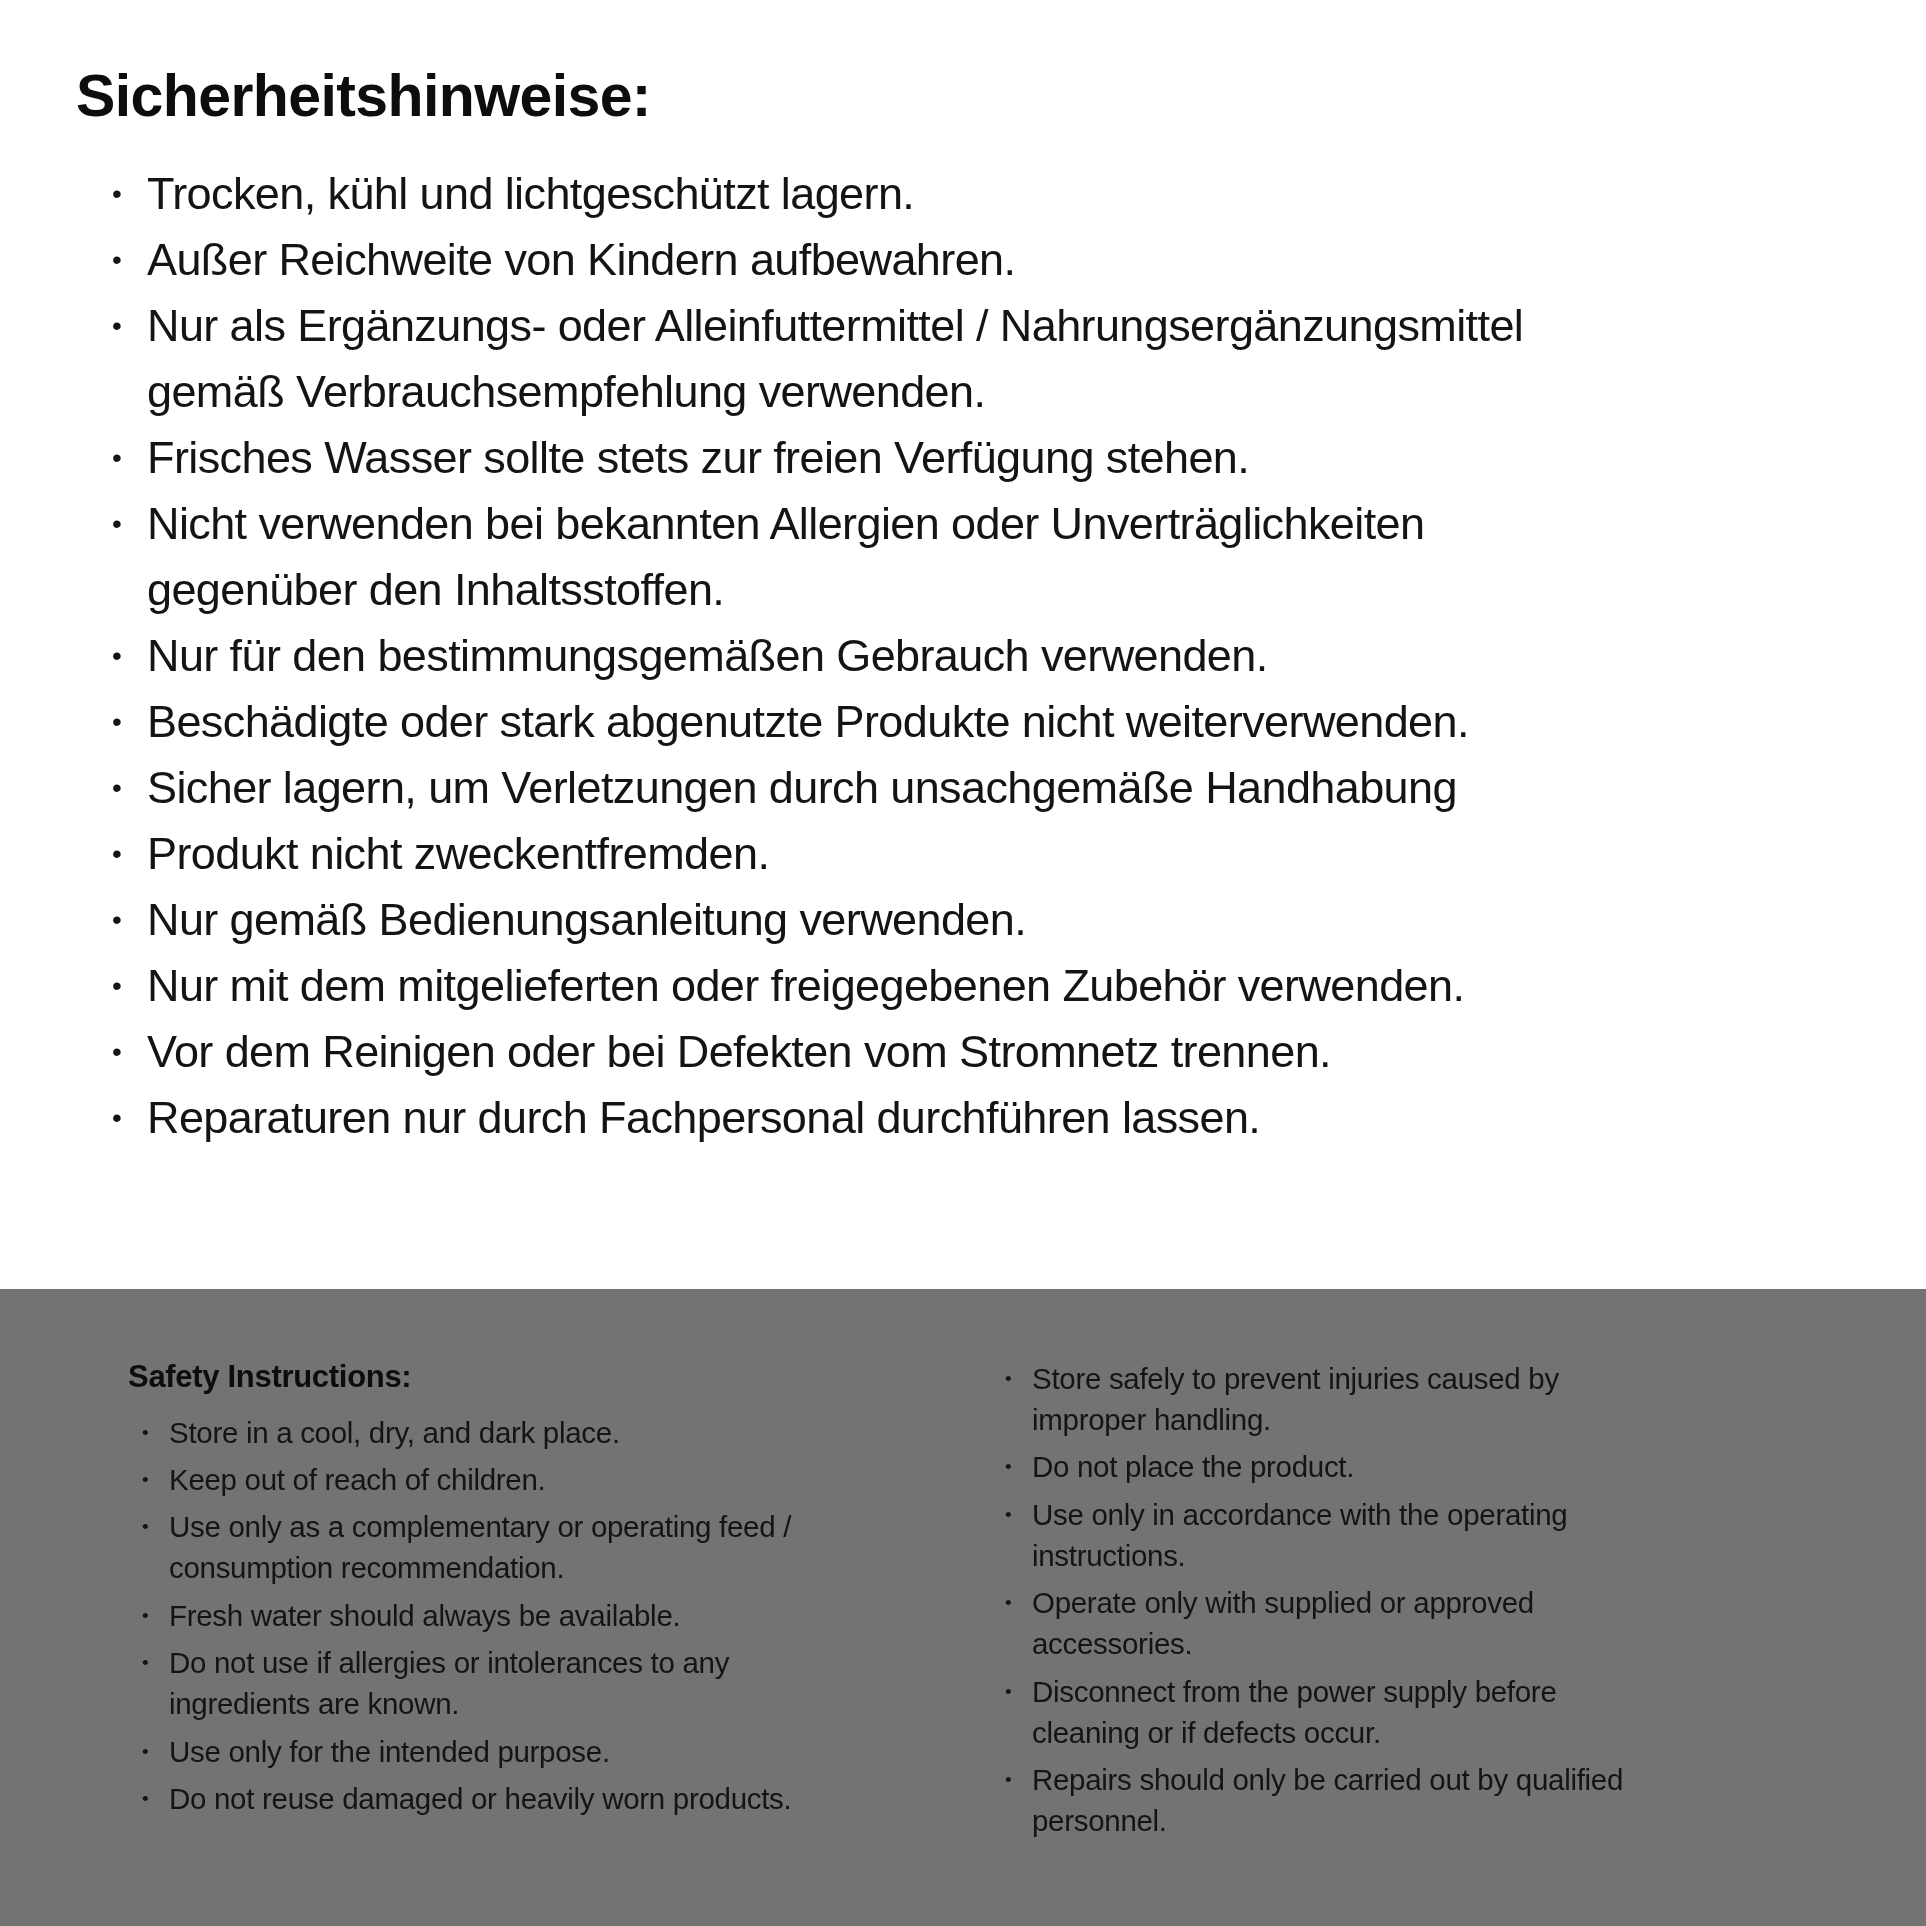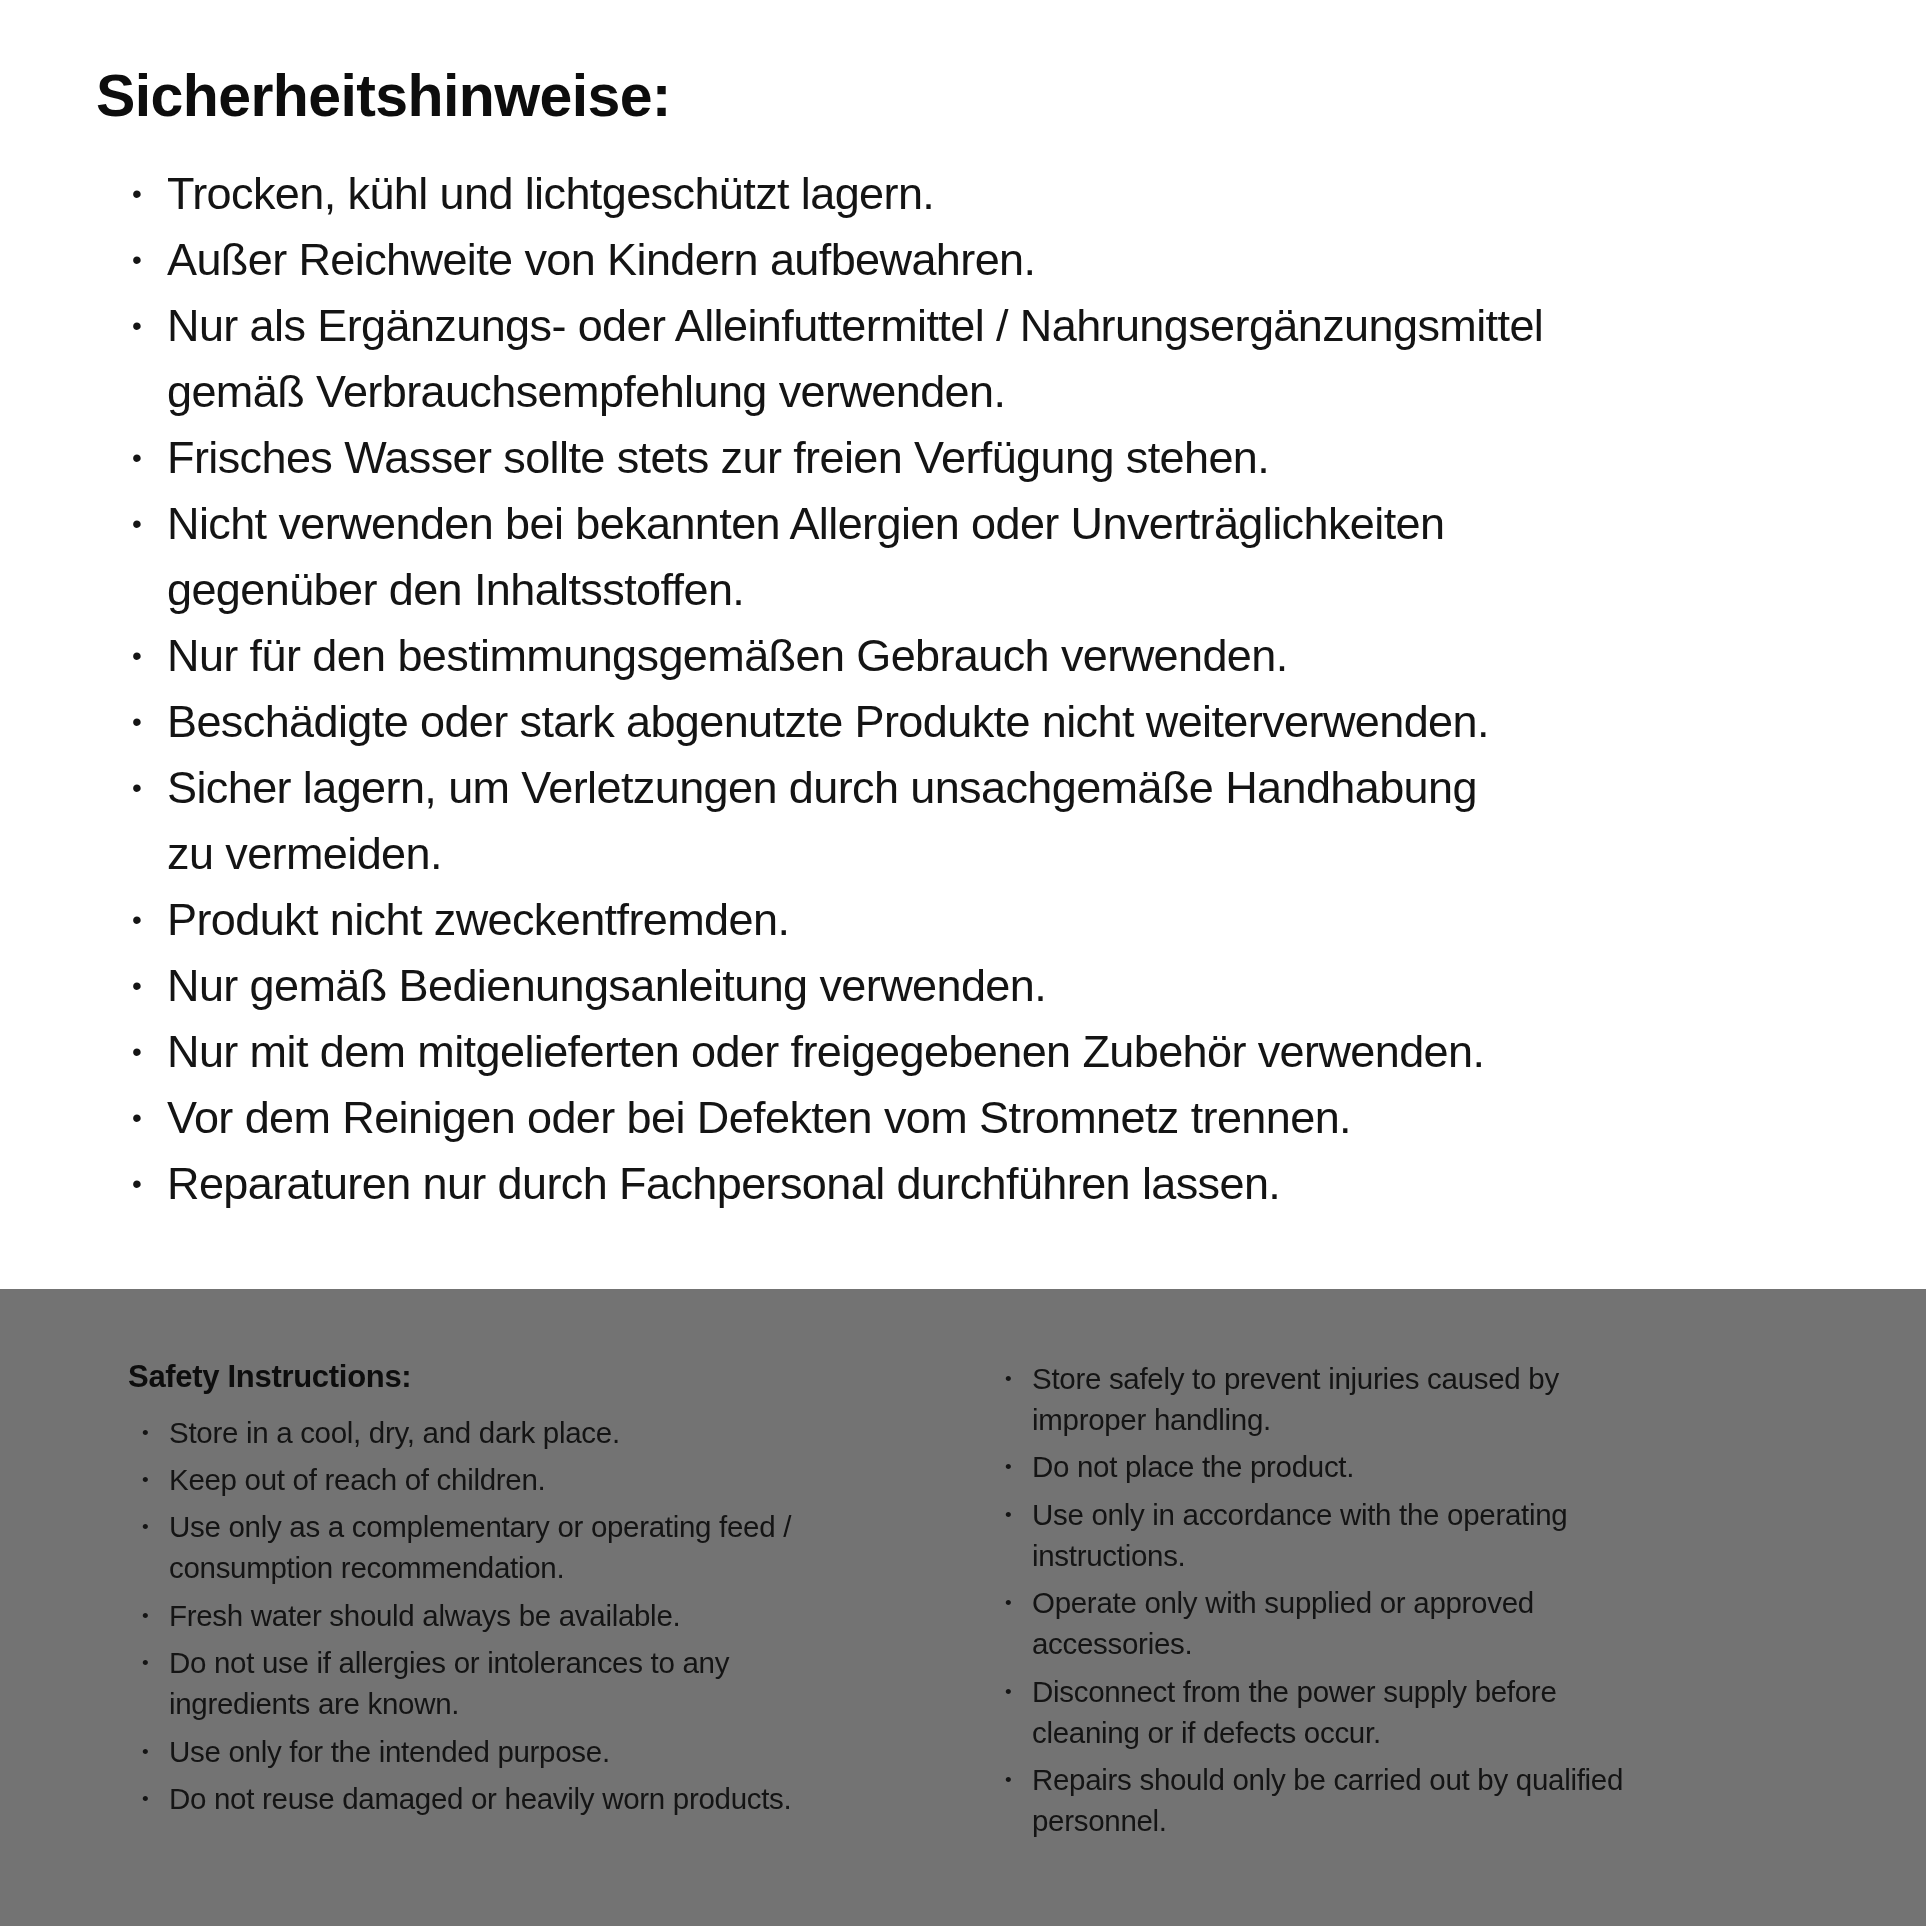--- a/index.html
+++ b/index.html
@@ -12,21 +12,21 @@
     font-family: "Liberation Sans", sans-serif;
     color: #141414;
   }
 
   
   .de-section {
     position: absolute;
     left: 0; top: 0; right: 0;
     height: 1147px;
     box-sizing: border-box;
-    padding: 64px 0 0 96px;
+    padding: 64px 0 0 76px;
   }
   .de-heading {
     margin: 0 0 33px 0;
     font-size: 59px;
     line-height: 64px;
     font-weight: 700;
     letter-spacing: -0.6px;
     color: #0d0d0d;
     white-space: nowrap;
   }
@@ -141,21 +141,20 @@
           <span class="de-bullet">•</span>
           <div class="de-lines">
             <div class="line">Beschädigte oder stark abgenutzte Produkte nicht weiterverwenden.</div>
           </div>
         </div>
 
         <div class="de-item">
           <span class="de-bullet">•</span>
           <div class="de-lines">
             <div class="line">Sicher lagern, um Verletzungen durch unsachgemäße Handhabung</div>
-            <div class="line">zu vermeiden.</div>
           </div>
         </div>
 
         <div class="de-item">
           <span class="de-bullet">•</span>
           <div class="de-lines">
             <div class="line">Produkt nicht zweckentfremden.</div>
           </div>
         </div>
 

